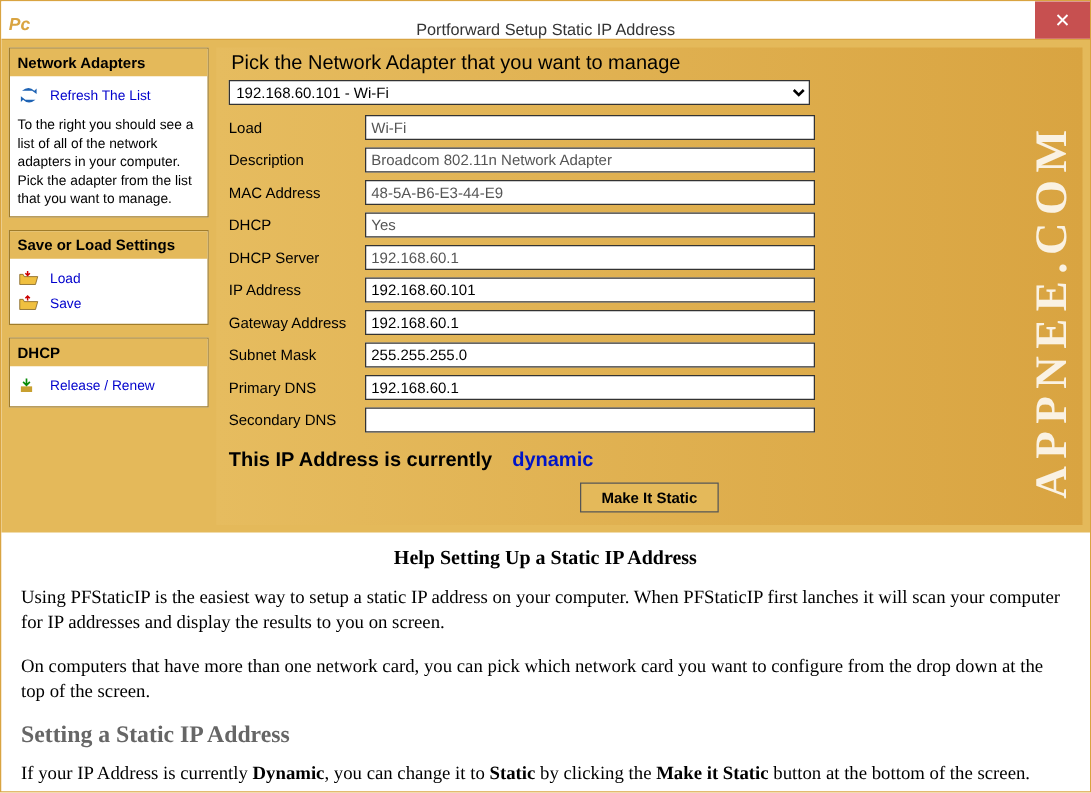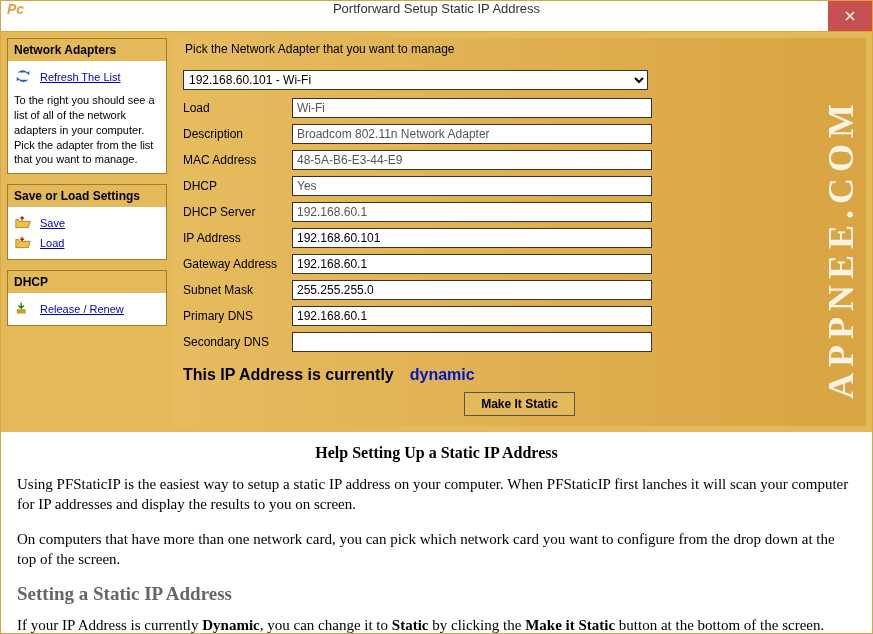--- a/index.html
+++ b/index.html
@@ -1,32 +1,32 @@
 <!DOCTYPE html>
 <html><head>
 <meta charset="utf-8">
 <style>
 html,body{margin:0;padding:0;font-family:Tahoma,Arial,sans-serif;font-size:12px;background:#fff}
 .window{width:873px;height:634px;border:1px solid #d9a441;box-sizing:border-box;display:flex;flex-direction:column;overflow:hidden}
-.titlebar{height:30px;background:#fff;border-bottom:1px solid #d9a441;display:flex;align-items:flex-start;position:relative}
+.titlebar{height:30px;background:#fff;border-bottom:1px solid #d9a441;display:flex;align-items:flex-end;position:relative}
 .titlebar .logo{width:20px;height:20px;margin-left:6px;color:#d9a441;font-style:italic;font-weight:bold;font-size:14px}
 .titlebar .title{position:absolute;left:0;right:0;text-align:center;font-size:13px;color:#333;pointer-events:none}
 .titlebar .close{position:absolute;right:0;top:0;width:44px;height:30px;background:#c75050;display:flex;align-items:center;justify-content:center;color:#fff;cursor:pointer}
 .titlebar .close svg{width:10px;height:10px}
 .top-area{display:flex;background:#e4b95a;padding:6px;gap:6px}
 .sidebar{width:160px;display:flex;flex-direction:column;gap:10px}
 .panel{background:#fff;border:1px solid #a07c2a}
 .panel-header{background:#e4b95a;padding:4px 6px;font-weight:bold;font-size:12px;color:#000}
 .panel-body{padding:6px;font-size:11px;color:#000;line-height:1.35}
 .linkrow{display:flex;align-items:center;gap:8px;padding:2px 0}
 .linkrow .icon{width:18px;height:16px;flex-shrink:0}
-.linkrow a{color:#0000cc;text-decoration:underline;cursor:pointer;font-size:11px}
+.linkrow a{color:#0000cc;cursor:pointer;font-size:11px}
 .main{flex:1;background:linear-gradient(to right,#e6bc5f,#d9a441);padding:4px 10px 10px 10px;position:relative}
 .watermark{position:absolute;right:4px;top:60px;writing-mode:vertical-rl;transform:rotate(180deg);font-family:Georgia,serif;font-size:36px;font-weight:bold;letter-spacing:6px;color:rgba(255,255,255,0.85);pointer-events:none}
-.pick-label{font-size:12px;margin:0 0 14px 2px;color:#000}
+.pick-label{font-size:16px;margin:0 0 4px 2px;color:#000}
 .adapter-select{width:465px;font-size:12px;padding:1px;margin-bottom:8px;border:1px solid #333;background:#fff}
 .form-grid{display:grid;grid-template-columns:105px 360px;row-gap:6px;column-gap:4px;align-items:center}
 .form-grid label{font-size:12px;color:#000}
 .form-grid input{font-size:12px;padding:2px 4px;border:1px solid #333;background:#fff;height:14px}
 .form-grid input[readonly]{color:#555}
 .status-line{text-align:left;font-size:16px;font-weight:bold;margin-top:14px;color:#000}
 .status-line .dyn{color:#0015c7;margin-left:16px}
 .make-btn{display:block;margin:8px auto 0;background:#e4b95a;border:1px solid #555;padding:4px 16px;font-size:12px;font-weight:bold;cursor:pointer}
 .help-area{flex:1;overflow-y:scroll;padding:8px 16px;font-family:'Times New Roman',serif;color:#000;position:relative}
 .help-area h1{font-size:16px;font-weight:bold;text-align:center;margin:4px 0 12px}
@@ -66,30 +66,30 @@
           <div style="margin-top:6px">To the right you should see a list of all of the network adapters in your computer. Pick the adapter from the list that you want to manage.</div>
         </div>
       </div>
 
       <div class="panel">
         <div class="panel-header">Save or Load Settings</div>
         <div class="panel-body">
           <div class="linkrow">
             <span class="icon"><svg viewBox="0 0 20 16">
                   <path d="M2 5 L2 14 L16 14 L18 7 L6 7 L5 5 Z" fill="#f0c040" stroke="#806020" stroke-width="0.7"></path>
-                  <path d="M9 6 L9 2 M7 4 L9 2 L11 4" stroke="#c00" stroke-width="1.3" fill="none"></path>
+                  <path d="M9 2 L9 6 M7 4 L9 6 L11 4" stroke="#c00" stroke-width="1.3" fill="none"></path>
                 </svg></span>
-            <a>Save</a>
+            <a>Load</a>
           </div>
           <div class="linkrow">
             <span class="icon"><svg viewBox="0 0 20 16">
                   <path d="M2 5 L2 14 L16 14 L18 7 L6 7 L5 5 Z" fill="#f0c040" stroke="#806020" stroke-width="0.7"></path>
-                  <path d="M9 2 L9 6 M7 4 L9 6 L11 4" stroke="#c00" stroke-width="1.3" fill="none"></path>
+                  <path d="M9 6 L9 2 M7 4 L9 2 L11 4" stroke="#c00" stroke-width="1.3" fill="none"></path>
                 </svg></span>
-            <a>Load</a>
+            <a>Save</a>
           </div>
         </div>
       </div>
 
       <div class="panel">
         <div class="panel-header">DHCP</div>
         <div class="panel-body">
           <div class="linkrow">
             <span class="icon"><svg viewBox="0 0 20 16">
                   <rect x="3" y="9" width="10" height="5" fill="#c8a030"></rect>

